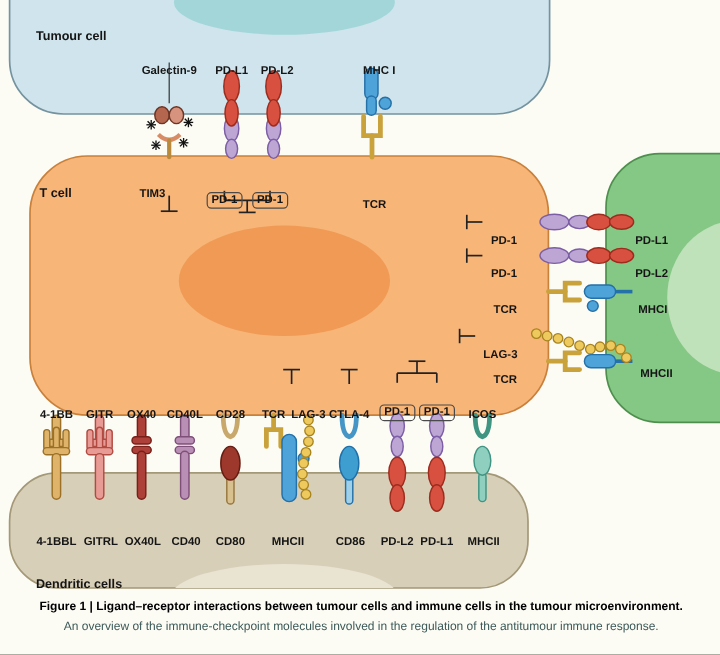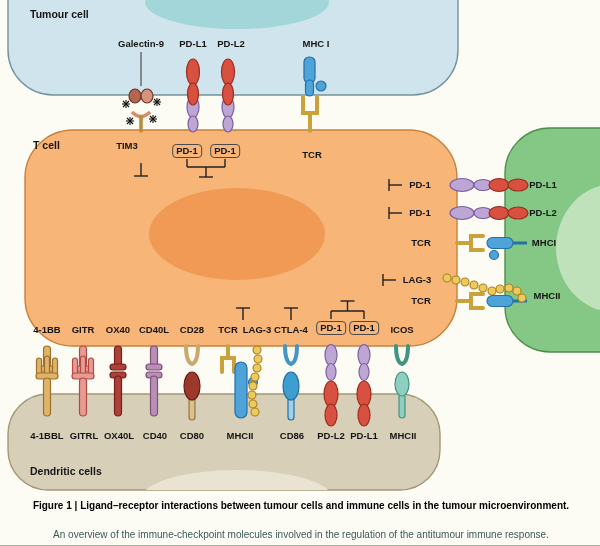--- a/index.html
+++ b/index.html
@@ -1,25 +1,25 @@
 <!DOCTYPE html>
 <html><head>
 <meta charset="utf-8">
 <style>
   html,body{margin:0;padding:0;background:#e8e8e2;}
   .page{position:relative;width:600px;height:546px;background:#fcfbf4;overflow:hidden;
         font-family:"Liberation Sans",sans-serif;}
   svg{position:absolute;left:0;top:0;}
   .lbl{position:absolute;font-weight:bold;font-size:9.5px;color:#151515;
-       white-space:nowrap;transform:translateX(-50%);line-height:11px;}
+       white-space:nowrap;transform:translateX(-50%);line-height:11px;margin-top:16px;}
   .cell-lbl{font-size:10.5px;transform:none;white-space:normal;}
   .pd1-box{border:1px solid #4a4a4a;border-radius:4px;padding:1px 3px;line-height:10px;}
   .caption{position:absolute;left:10px;right:8px;top:499px;font-size:10px;line-height:13px;text-align:center;}
   .cap-title{font-weight:bold;color:#000;}
-  .cap-body{color:#3c5a58;margin-top:16px;}
+  .cap-body{color:#3c5a58;margin-top:4px;}
   .bottom-rule{position:absolute;left:0;right:0;bottom:0;height:1px;background:#adada3;}
 </style>
 </head>
 <body>
 
 <div class="page">
 
 <svg width="600" height="546" viewBox="0 0 600 546">
   <defs>
     <clipPath id="macroClip">

